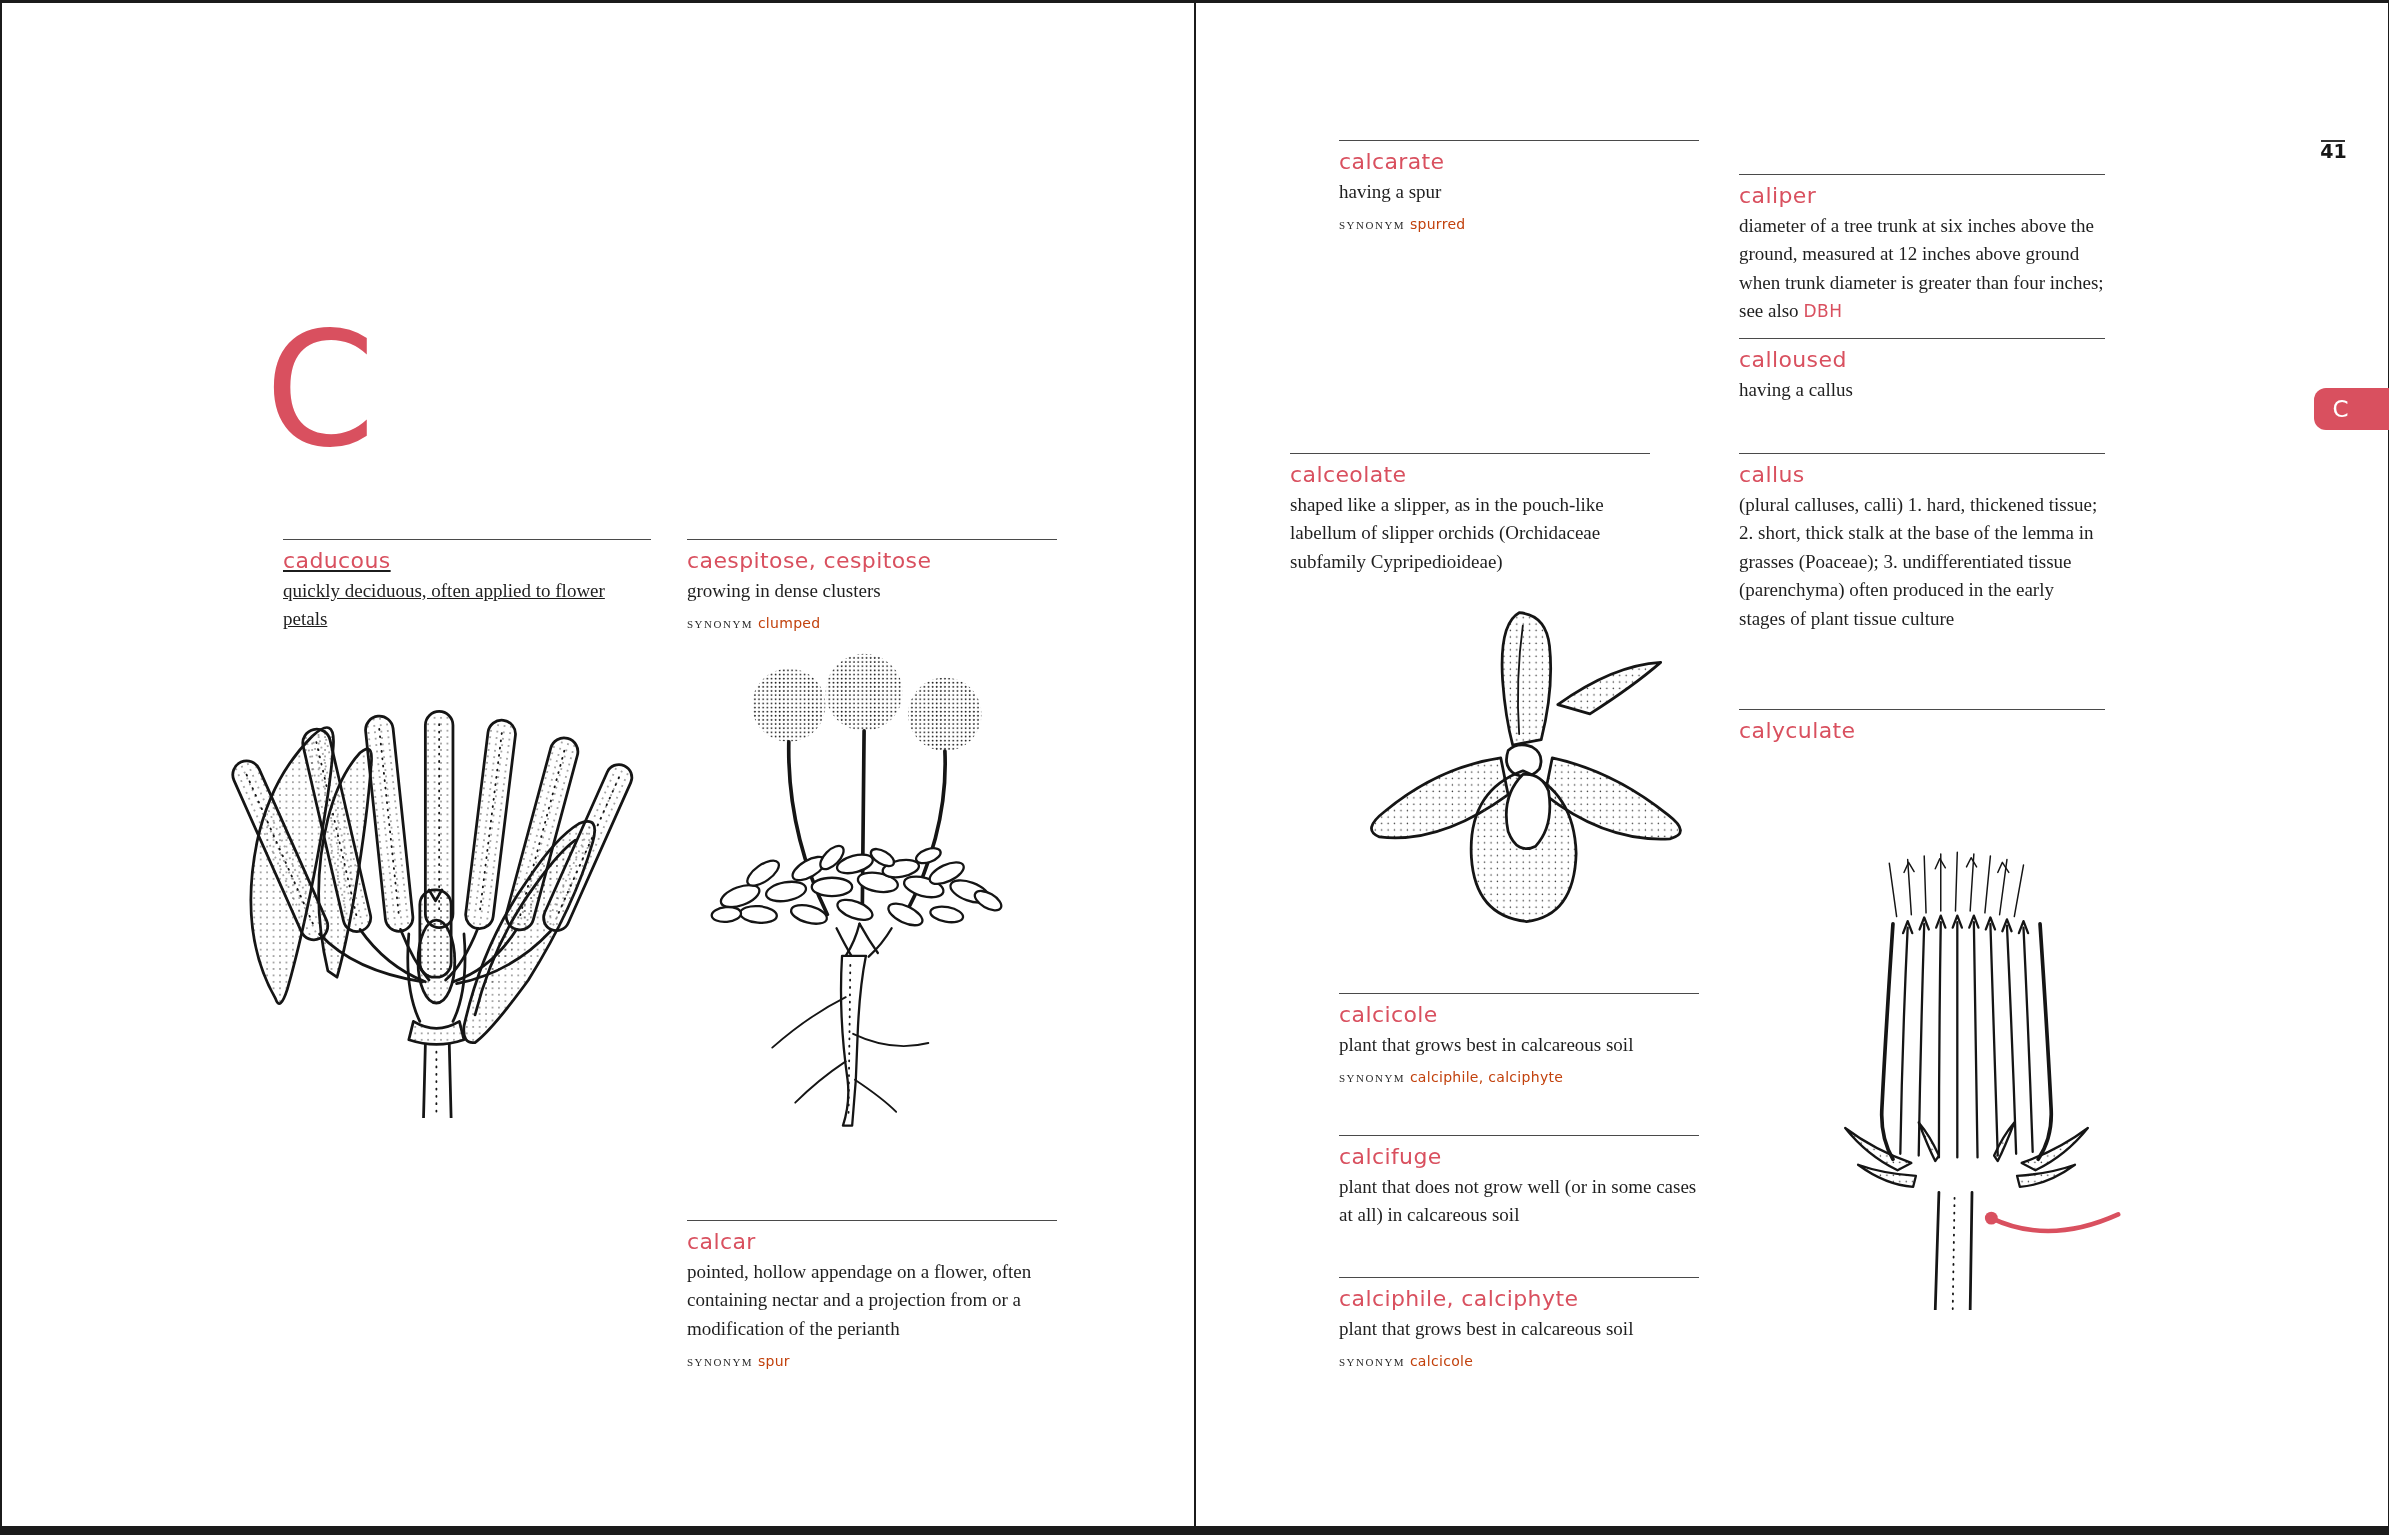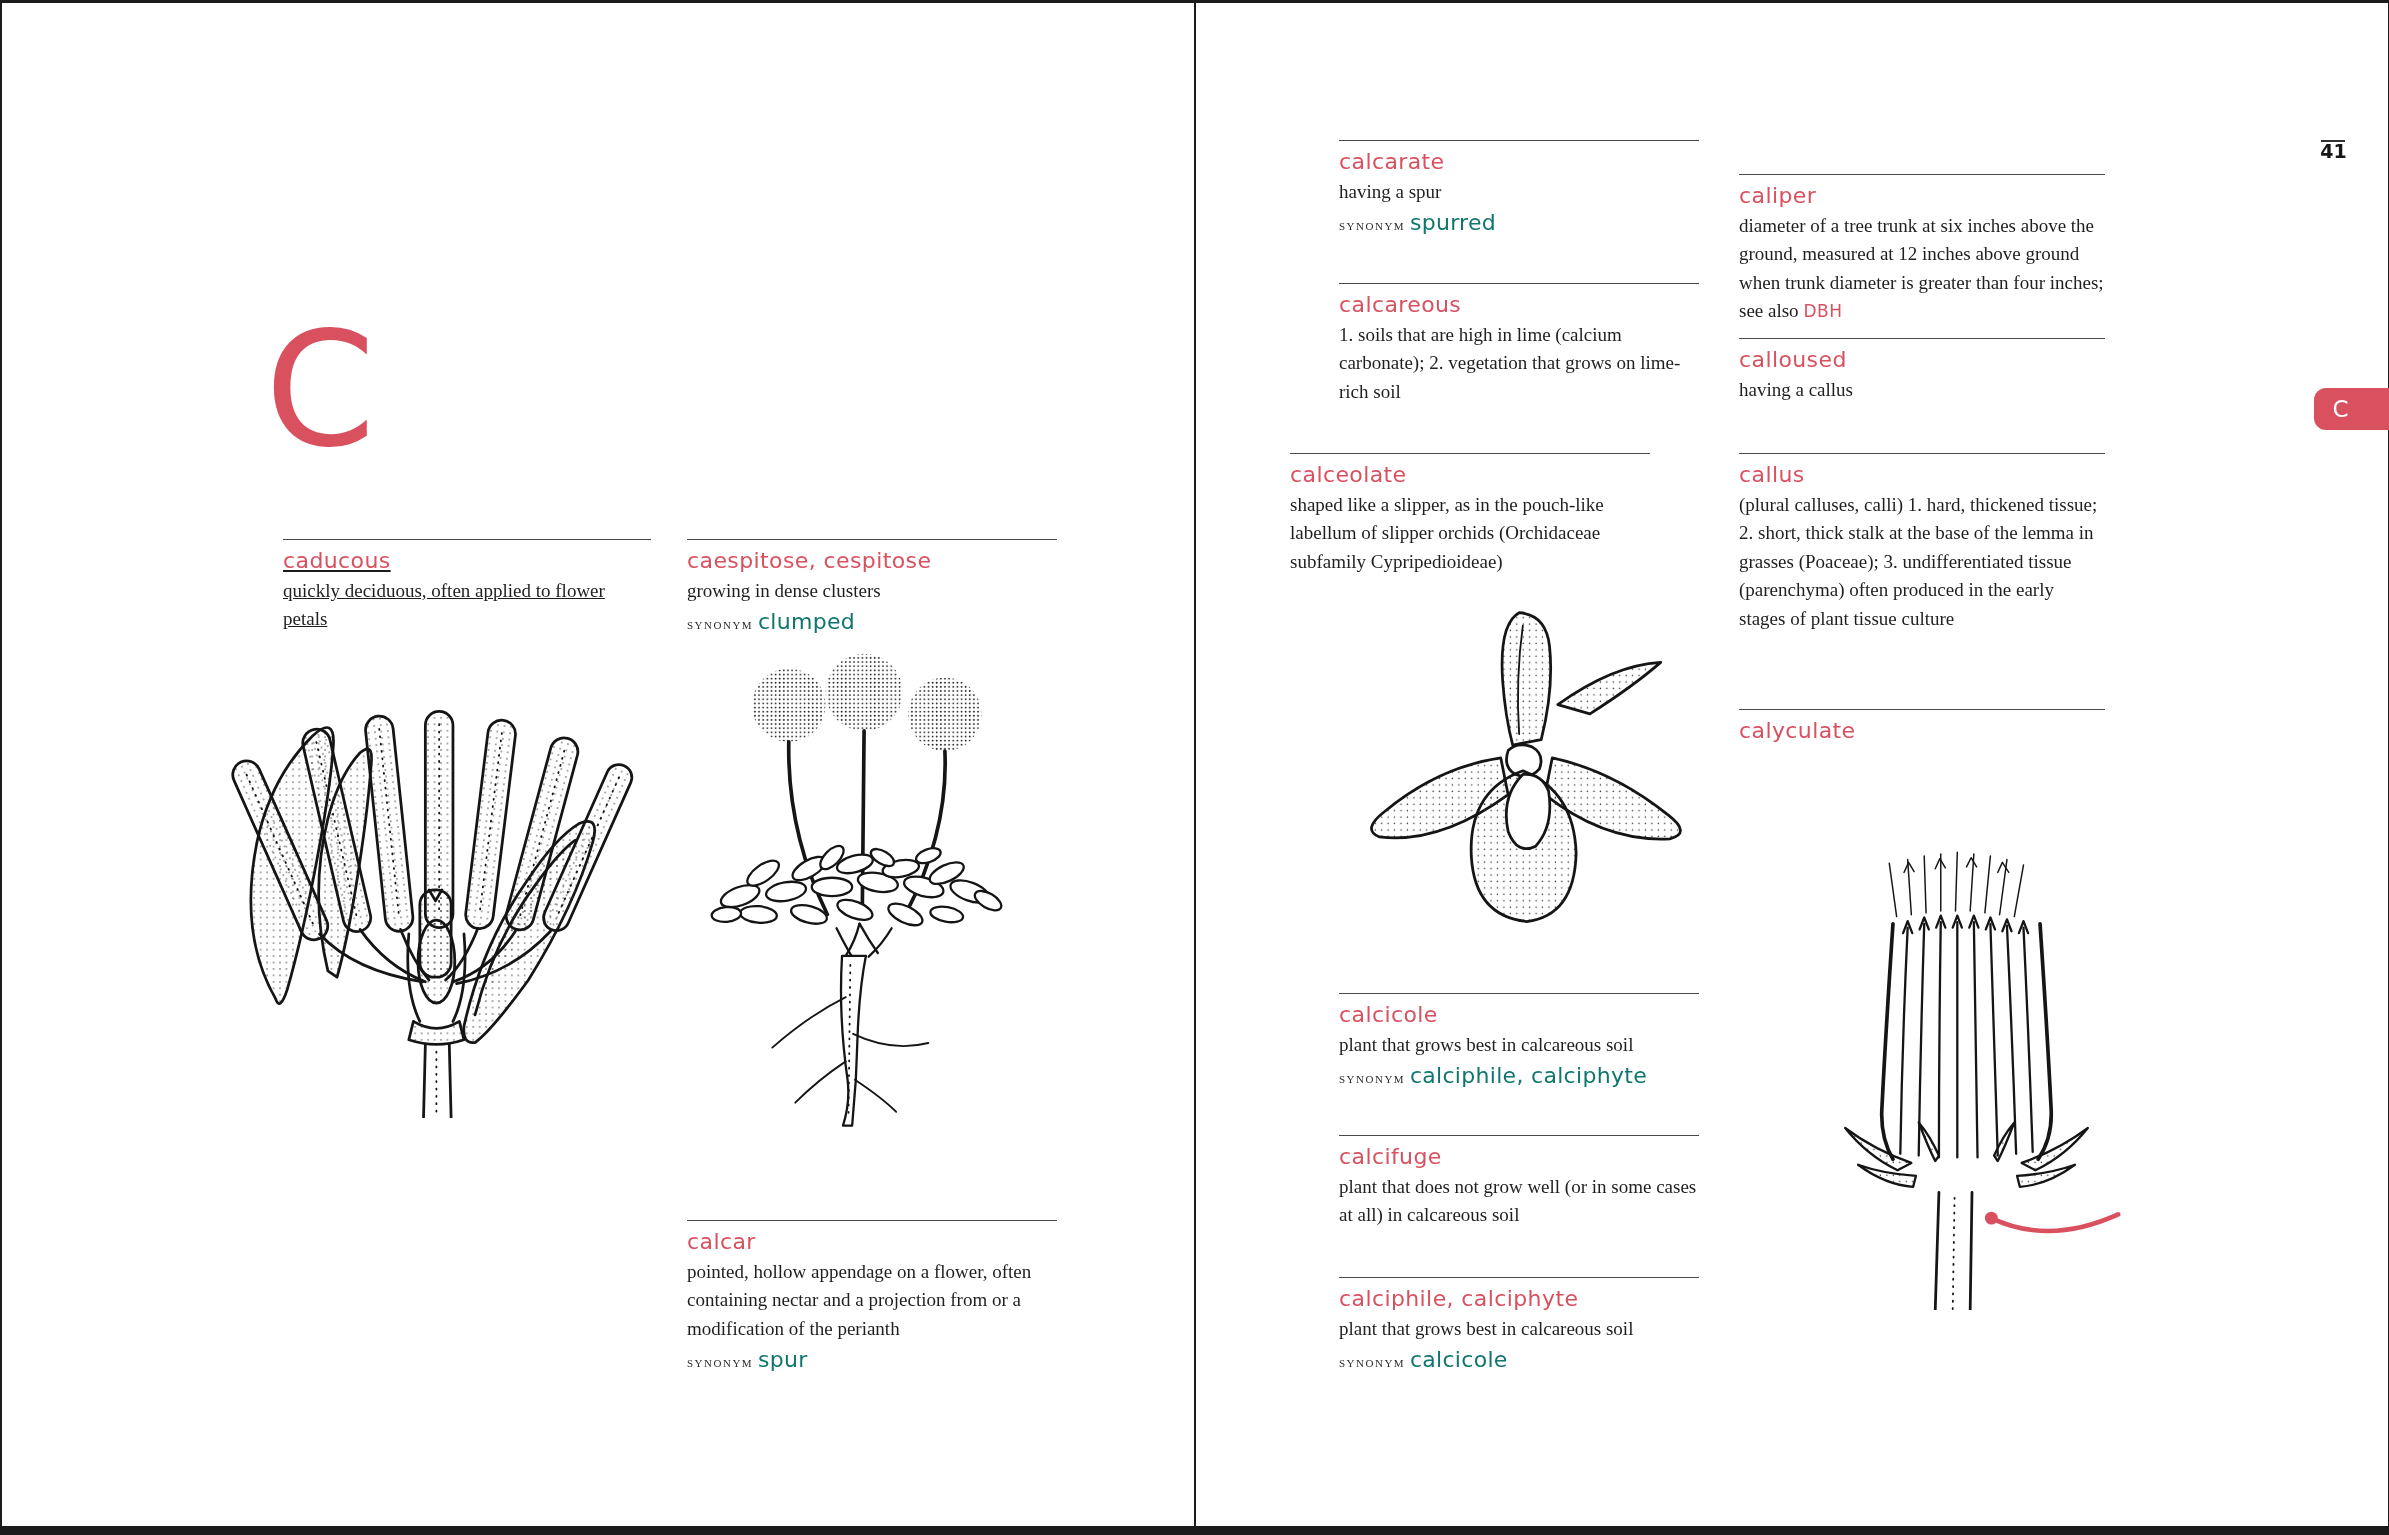--- a/index.html
+++ b/index.html
@@ -9,21 +9,21 @@
   .gutter{position:absolute;left:1194px;top:0;width:1.8px;height:1536px;background:#1b1b1b;}
   .dropcap{position:absolute;left:265px;top:311px;font-family:"DejaVu Sans",sans-serif;
            font-size:158px;line-height:1;color:#d9505f;font-weight:400;}
   .entry{position:absolute;}
   .rule{border-top:1.8px solid #4a4a4a;width:100%;height:0;}
   .term{margin:8.3px 0 1.8px 0;font-family:"DejaVu Sans",sans-serif;font-weight:400;
         font-size:22px;letter-spacing:0.4px;color:#d9505f;}
   .def{margin:3.7px 0 0 0;font-size:19px;line-height:28.5px;color:#1f1f1f;}
   .syn{margin:2.8px 0 0 0;font-size:19px;line-height:27.6px;}
   .syn-label{font-variant:small-caps;letter-spacing:1.5px;color:#2a2a2a;font-size:15px;}
-  .syn-val{font-family:"DejaVu Sans",sans-serif;font-size:22px;color:#0f766e;letter-spacing:0.3px;}
+  .syn-val{font-family:"DejaVu Sans",sans-serif;font-size:14px;color:#c2410c;letter-spacing:0.3px;}
   .see{font-family:"DejaVu Sans",sans-serif;font-size:17px;color:#d9505f;letter-spacing:0.5px;}
   .illus{position:absolute;}
   .pageno-rule{position:absolute;left:2321px;top:140px;width:24px;height:1.8px;background:#333;}
   .pageno{position:absolute;left:2314px;top:140px;width:39px;text-align:center;
           font-family:"DejaVu Sans",sans-serif;font-weight:bold;font-size:19px;color:#161616;}
   .tab{position:absolute;left:2314px;top:388px;width:79px;height:42px;background:#d9505f;
        border-radius:12px 0 0 12px;display:flex;align-items:center;}
   .tab-letter{font-family:"DejaVu Sans",sans-serif;font-size:23px;color:#ffffff;
               margin-left:18.4px;}
   svg{display:block;}
@@ -186,25 +186,20 @@
   <div class="entry" style="left:1339px;top:140px;width:360px;">
     <div class="rule"></div>
     <h3 class="term">calcarate</h3>
     <p class="def">having a spur</p>
     <p class="syn">
       <span class="syn-label">synonym</span>
       <span class="syn-val">spurred</span>
     </p>
   </div>
 
-  <div class="entry" style="left:1339px;top:283px;width:360px;">
-    <div class="rule"></div>
-    <h3 class="term">calcareous</h3>
-    <p class="def">1. soils that are high in lime (calcium carbonate); 2. vegetation that grows on lime-rich soil</p>
-  </div>
 
   <div class="entry" style="left:1290px;top:453px;width:360px;">
     <div class="rule"></div>
     <h3 class="term">calceolate</h3>
     <p class="def">shaped like a slipper, as in the pouch-like labellum of slipper orchids (Orchidaceae subfamily Cypripedioideae)</p>
   </div>
 
   <div class="illus" style="left:1328px;top:596px;width:386px;height:345px;">
     <svg width="386" height="345" viewBox="0 0 420 375">
       <defs>

